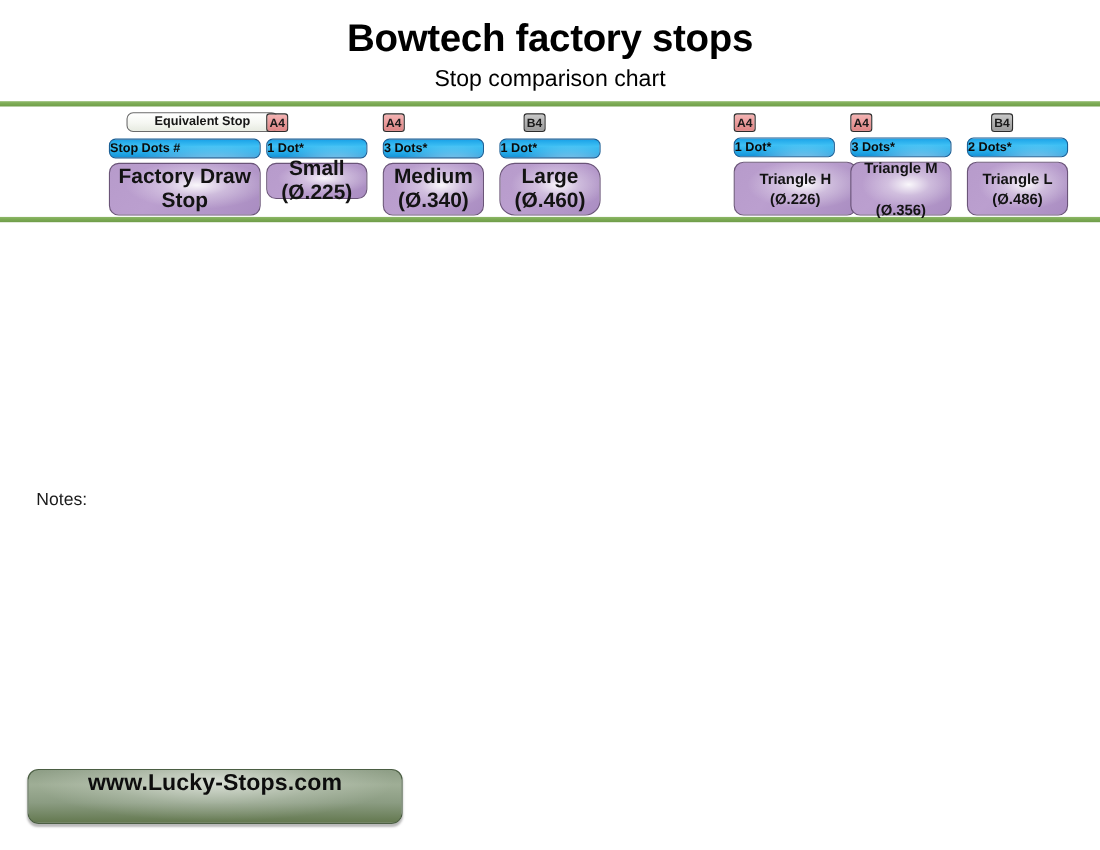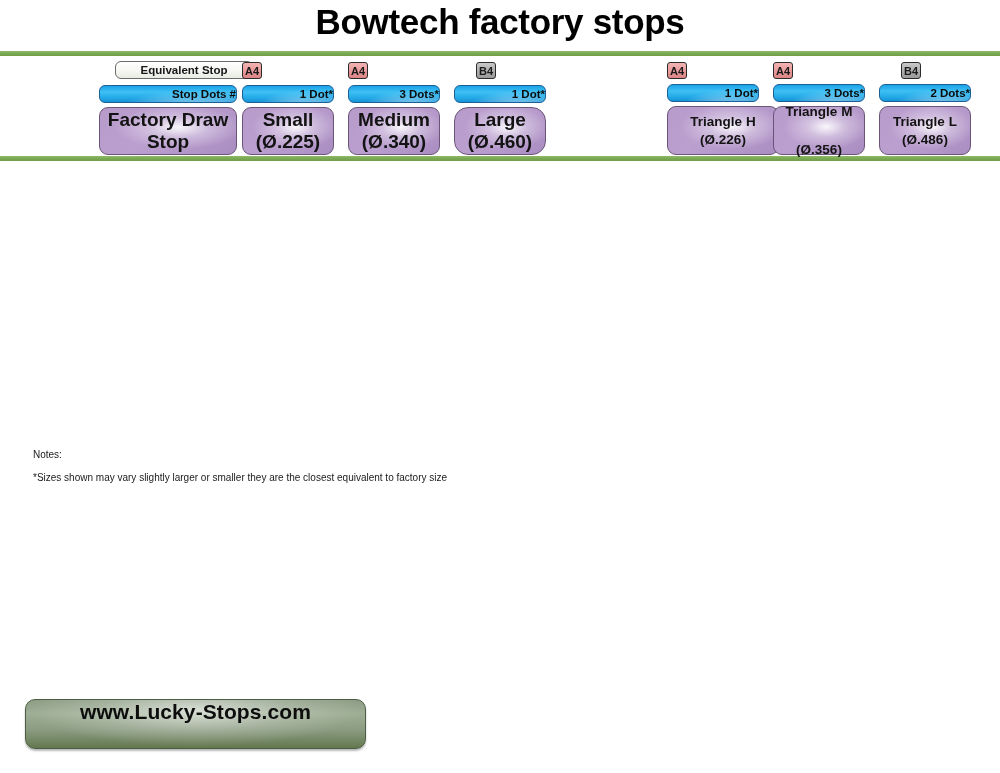--- a/index.html
+++ b/index.html
@@ -12,21 +12,21 @@
     height: 773px;
     background: #ffffff;
     font-family: "Liberation Sans", sans-serif;
     color: #111111;
     overflow: hidden;
     position: relative;
   }
 
   
   .header {
-    padding-top: 0;
+    padding-top: 13px;
     text-align: center;
   }
   .main-title {
     font-size: 35px;
     font-weight: bold;
     letter-spacing: -0.3px;
     line-height: 44px;
     color: #000000;
     margin: 0;
   }
@@ -104,21 +104,21 @@
     height: 18px;
     border-radius: 6px;
     border: 1px solid #1a5f96;
     box-sizing: border-box;
     background:
       radial-gradient(ellipse at 70% 130%, rgba(255,255,255,0.55) 0%, rgba(255,255,255,0) 55%),
       linear-gradient(to bottom, #1ba3e8 0%, #3fc0f4 38%, #26ace9 70%, #1593d8 100%);
     font-size: 11.5px;
     font-weight: bold;
     line-height: 16px;
-    text-align: right;
+    text-align: left;
     color: #0b0b0b;
   }
 
   
   .box-purple {
     position: absolute;
     border-radius: 9px;
     border: 1px solid #6a5478;
     box-sizing: border-box;
     background:
@@ -136,21 +136,21 @@
 
   
   .big-text  { font-size: 19px; line-height: 22px; }
   .mid-text  { font-size: 13.5px; line-height: 18px; }
 
   
   .notes {
     position: absolute;
     left: 33px;
     top: 443px;
-    font-size: 10px;
+    font-size: 16px;
     line-height: 23px;
     color: #1a1a1a;
     white-space: nowrap;
   }
   .notes .nl { display: block; }
 
   
   .footer-btn {
     position: absolute;
     left: 25px;
@@ -173,39 +173,40 @@
     font-weight: bold;
     color: #0d0d0d;
     letter-spacing: 0.1px;
   }
 </style>
 </head>
 <body>
 
 <div class="header">
   <h1 class="main-title">Bowtech factory stops</h1>
+  <h2 class="sub-title">Stop comparison chart</h2>
 </div>
 
 <div class="green-rule rule-top"></div>
 
 <div class="chart-band">
 
   <div class="column" style="left:99px; width:138px;">
     <div class="pill-head" style="left:16px; width:138px;">Equivalent Stop</div>
     <div class="pill-blue" style="left:0; top:29px; width:138px;">Stop Dots #</div>
     <div class="box-purple big-text" style="left:0; top:51px; width:138px; height:48px;">
       <span class="ln">Factory Draw</span>
       <span class="ln">Stop</span>
     </div>
   </div>
 
   <div class="column" style="left:242px; width:92px;">
     <div class="size-badge a4" style="left:0;">A4</div>
     <div class="pill-blue" style="left:0; top:29px; width:92px;">1 Dot*</div>
-    <div class="box-purple big-text" style="left:0; top:51px; width:92px; height:48px;">
+    <div class="box-purple big-text" style="left:0; top:51px; width:92px; height:33px;">
       <span class="ln">Small</span>
       <span class="ln">(Ø.225)</span>
     </div>
   </div>
 
   <div class="column" style="left:348px; width:92px;">
     <div class="size-badge a4" style="left:0;">A4</div>
     <div class="pill-blue" style="left:0; top:29px; width:92px;">3 Dots*</div>
     <div class="box-purple big-text" style="left:0; top:51px; width:92px; height:48px;">
       <span class="ln">Medium</span>
@@ -248,18 +249,17 @@
       <span class="ln">(Ø.486)</span>
     </div>
   </div>
 
 </div>
 
 <div class="green-rule rule-bottom"></div>
 
 <div class="notes">
   <span class="nl">Notes:</span>
-  <span class="nl">*Sizes shown may vary slightly larger or smaller they are the closest equivalent to factory size</span>
 </div>
 
 <div class="footer-btn">
   <span class="lbl">www.Lucky-Stops.com</span>
 </div>
 
 </body></html>

